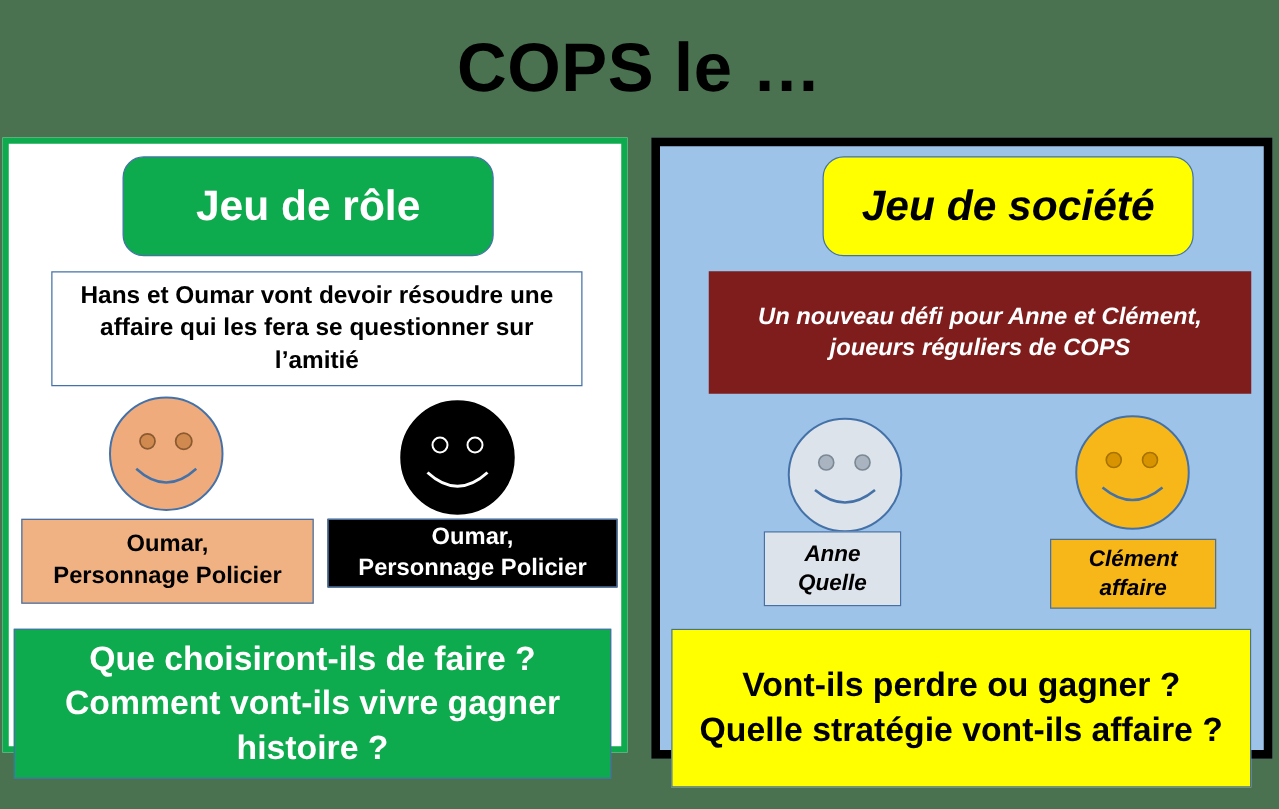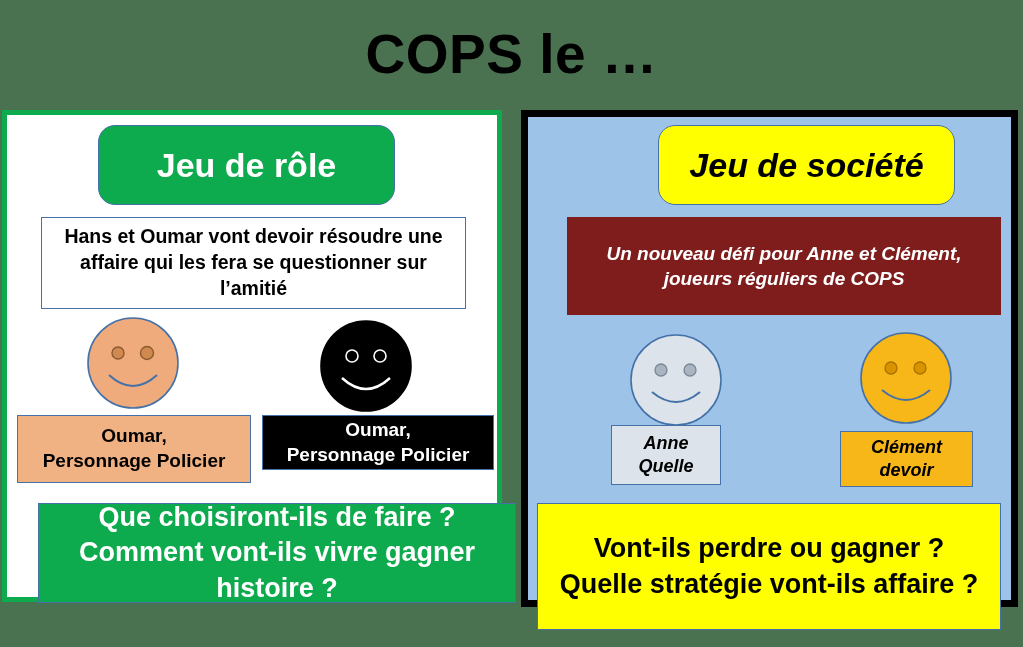--- a/index.html
+++ b/index.html
@@ -179,26 +179,25 @@
     justify-content: center;
     text-align: center;
     font-weight: bold;
     border: 1px solid #4472a8;
     line-height: 1.32;
   }
   #footer-roleplay {
     left: 11px;
     top: 503px;
     width: 478px;
-    height: 100px;
+    height: 120px;
     background: #0eaa4e;
     color: #ffffff;
     font-size: 27px;
     padding: 0 10px;
-    margin-left: 27px;
   }
   #footer-boardgame {
     left: 537px;
     top: 503px;
     width: 464px;
     height: 127px;
     background: #ffff00;
     color: #000000;
     font-size: 27px;
     padding: 0 10px;
@@ -277,21 +276,21 @@
     </svg>
   </div>
 
   <div class="namebox" id="name-anne">
     <span class="line">Anne</span>
     <span class="line">Quelle</span>
   </div>
 
   <div class="namebox" id="name-clement">
     <span class="line">Clément</span>
-    <span class="line">devoir</span>
+    <span class="line">affaire</span>
   </div>
 </div>
 
 <div class="footer-box" id="footer-boardgame">
   <div>
     <span class="line">Vont-ils perdre ou gagner ?</span>
     <span class="line">Quelle stratégie vont-ils affaire ?</span>
   </div>
 </div>
 

